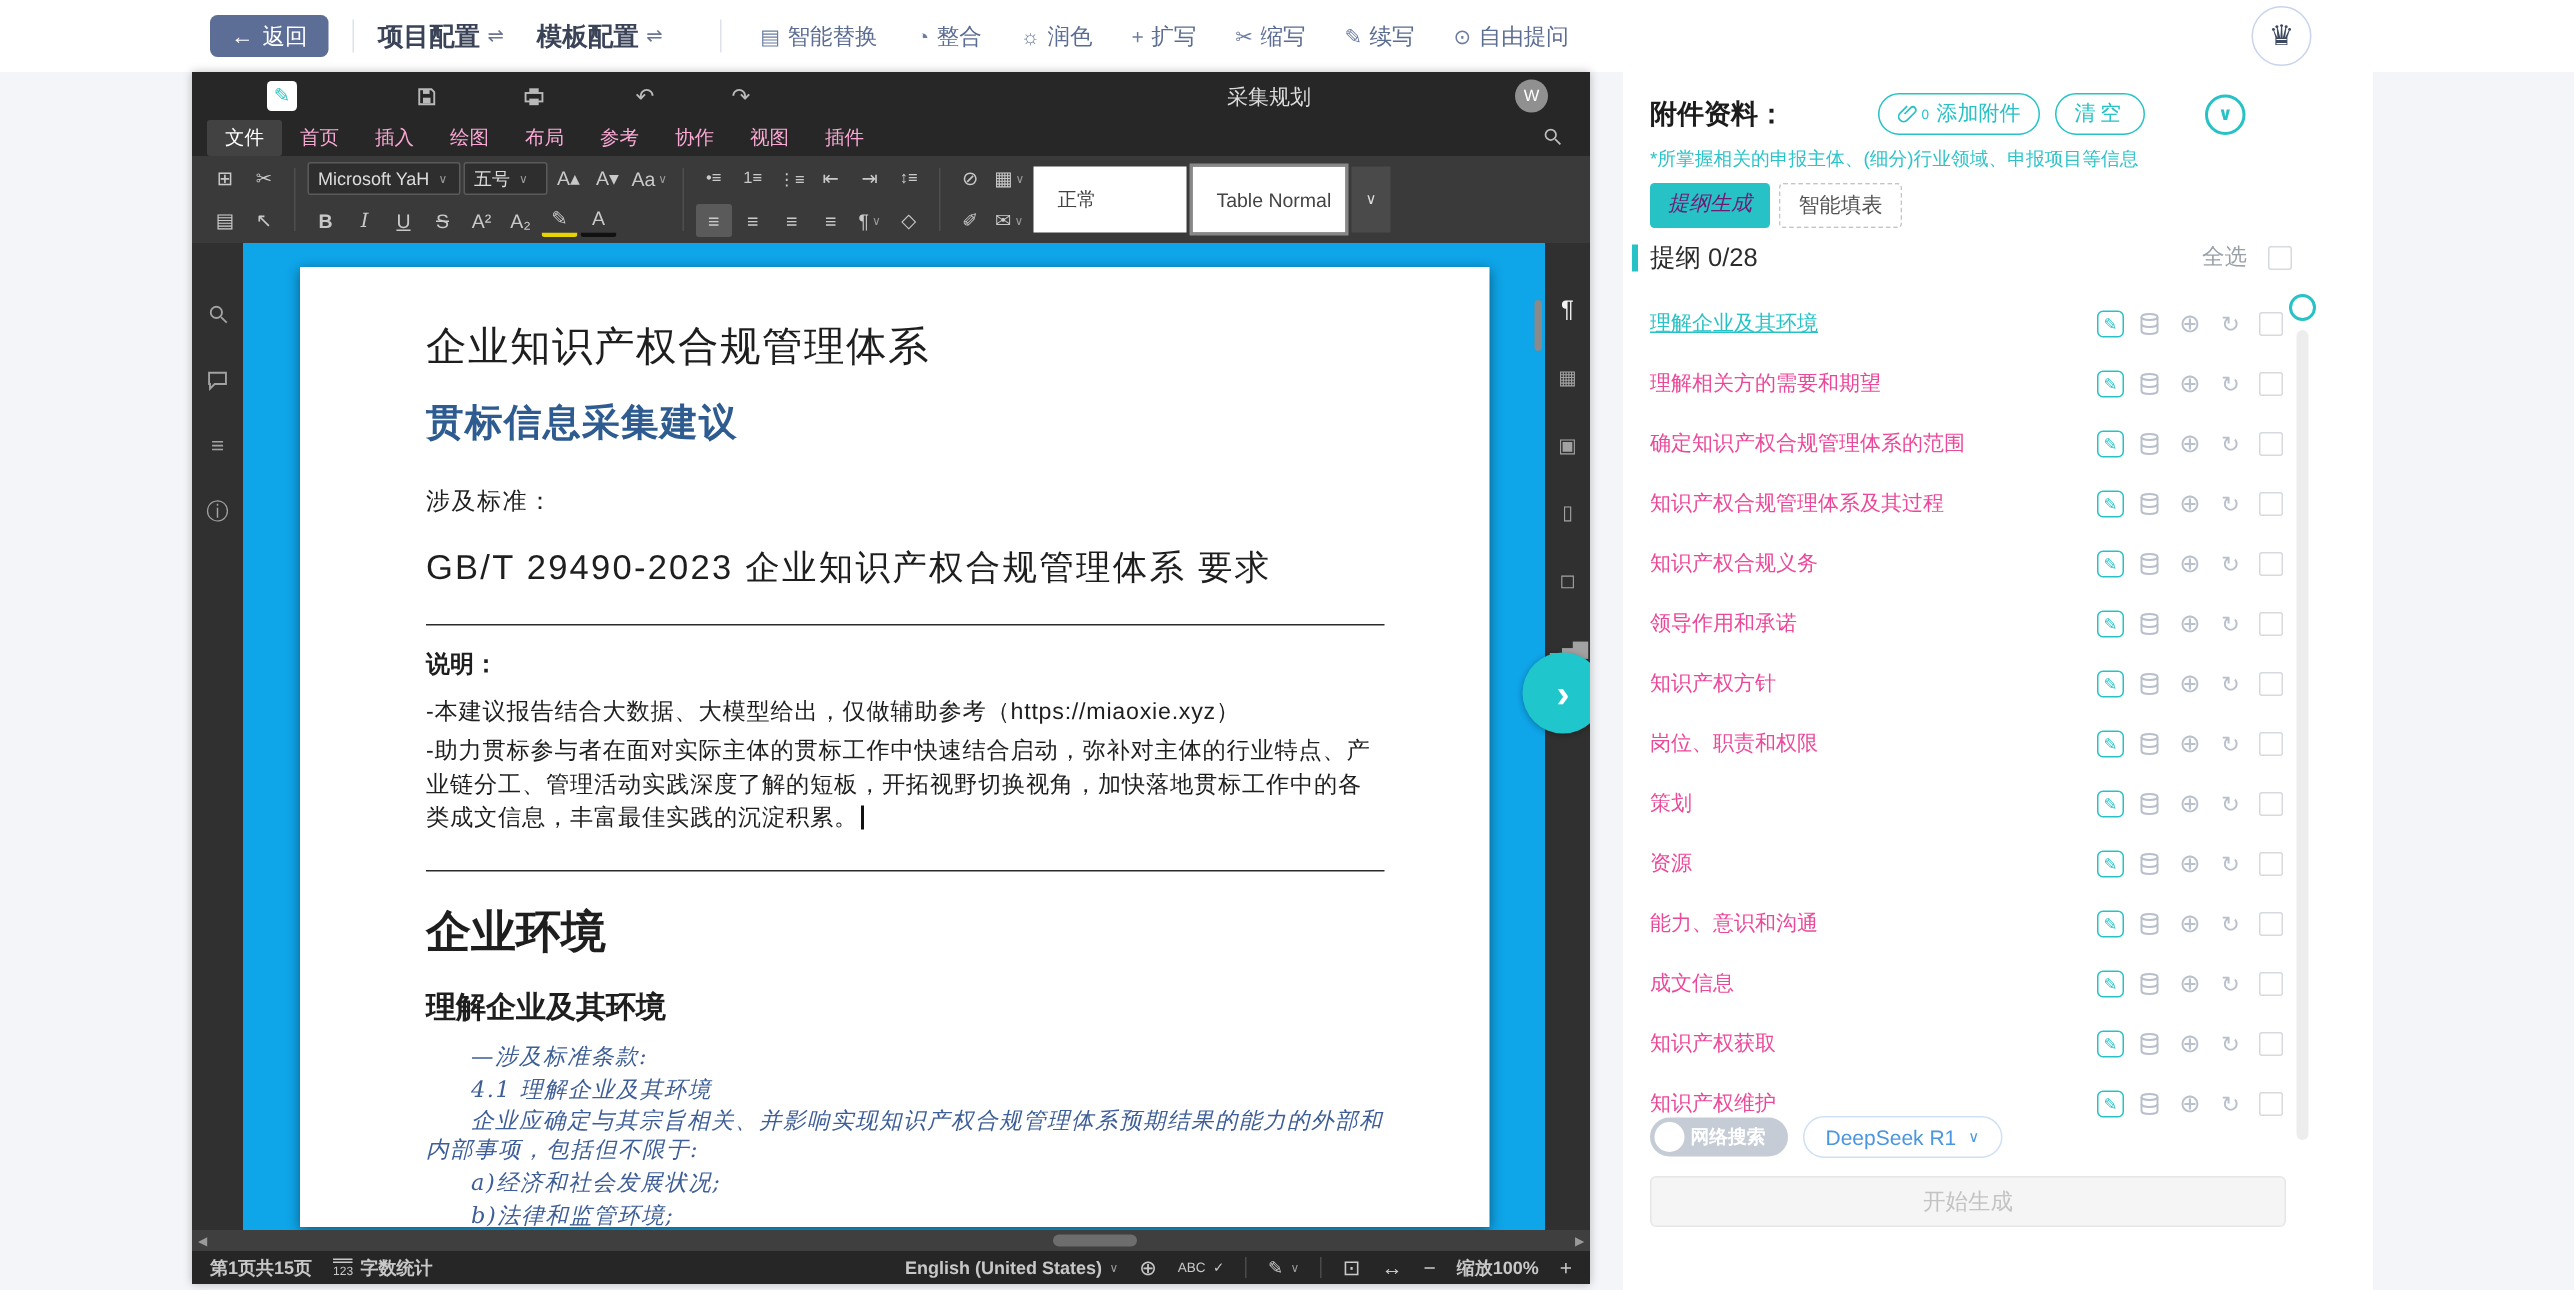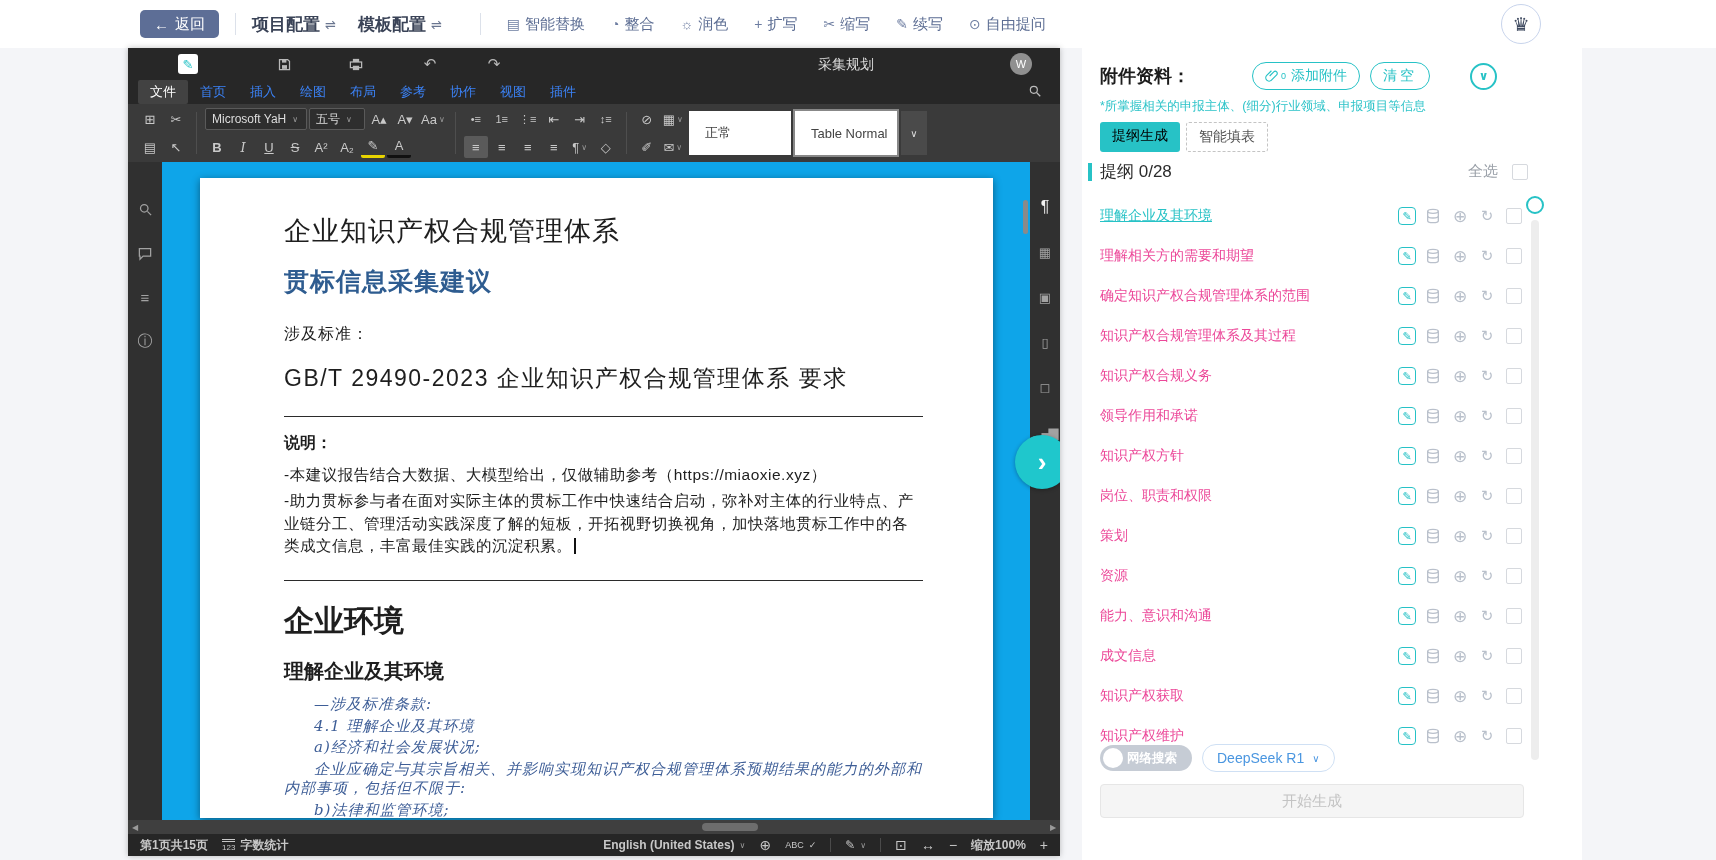--- a/index.html
+++ b/index.html
@@ -21,21 +21,21 @@
   .tool .tg { font-style:normal; font-size:14px; color:#6d7da1; }
   .vip { position:absolute; right:175px; top:4px; width:40px; height:40px; border-radius:50%; border:1px solid #c8d4ec; display:flex; align-items:center; justify-content:center; color:#3f4a60; font-size:19px; background:#fff; cursor:pointer; }
   
   .editor { position:absolute; left:128px; top:48px; width:932px; height:808px; background:#4c4c4c; overflow:hidden; box-shadow:0 0 6px rgba(0,0,0,.25); }
   .e-title { position:absolute; left:0; top:0; width:100%; height:32px; background:#272727; }
   .app-icon { position:absolute; left:50px; top:6px; width:20px; height:20px; background:#fff; border-radius:3px; color:#27c2c6; font-size:13px; display:flex; align-items:center; justify-content:center; cursor:pointer; }
   .e-tbtn { position:absolute; top:4px; width:24px; height:24px; display:flex; align-items:center; justify-content:center; color:#b9b9b9; font-size:15px; cursor:pointer; }
   .e-doc-title { position:absolute; left:690px; top:8px; color:#dcdcdc; font-size:14px; }
   .e-avatar { position:absolute; left:882px; top:5px; width:22px; height:22px; border-radius:50%; background:#909090; color:#fff; font-size:11px; display:flex; align-items:center; justify-content:center; cursor:pointer; }
   .e-menus { position:absolute; left:0; top:32px; width:100%; height:24px; background:#272727; display:flex; align-items:center; padding-left:10px; }
-  .menu { color:#3b82f6; font-size:13px; padding:3px 12px; cursor:pointer; border-radius:2px; }
+  .menu { color:#f9a8d4; font-size:13px; padding:3px 12px; cursor:pointer; border-radius:2px; }
   .menu:nth-of-type(2) { background:#424242; color:#fff; }
   .menu-search { position:absolute; right:18px; top:4px; cursor:pointer; }
   
   .e-toolbar { position:absolute; left:0; top:56px; width:100%; height:58px; background:#3a3a3a; display:flex; align-items:center; padding-left:10px; color:#c9c9c9; }
   .tb-grp { display:flex; flex-direction:column; justify-content:center; gap:4px; }
   .tb-r { display:flex; align-items:center; gap:2px; height:24px; }
   .ti { min-width:24px; height:22px; display:flex; align-items:center; justify-content:center; font-size:13px; font-style:normal; color:#c9c9c9; cursor:pointer; border-radius:2px; padding:0 2px; }
   .ti.sm { font-size:11px; }
   .ti.active { background:#5a5a5a; }
   .ti .dd { font-size:8px; margin-left:2px; color:#9a9a9a; }
@@ -88,21 +88,21 @@
   .sb-head { position:absolute; left:18px; top:14px; width:440px; display:flex; align-items:center; }
   .sb-title { font-size:18px; font-weight:bold; color:#1c1c1c; }
   .sb-btn { border:1px solid #27c2c6; color:#27c2c6; border-radius:15px; height:28px; display:flex; align-items:center; gap:5px; padding:0 12px; font-size:14px; cursor:pointer; background:#fff; }
   .sb-btn.add { margin-left:62px; }
   .sb-btn.clear { margin-left:10px; letter-spacing:3px; }
   .clip-sub { font-size:9px; color:#27c2c6; margin-left:-3px; }
   .sb-circle { margin-left:40px; width:27px; height:27px; border-radius:50%; border:2px solid #27c2c6; color:#27c2c6; display:flex; align-items:center; justify-content:center; font-size:12px; font-weight:bold; cursor:pointer; }
   .sb-hint { position:absolute; left:18px; top:50px; font-size:12.5px; color:#2cc3c8; }
   .sb-tabs { position:absolute; left:18px; top:74px; display:flex; gap:6px; }
   .sb-tab { font-size:14px; padding:5px 12px; border-radius:3px; cursor:pointer; }
-  .sb-tab.on { background:#27c2c6; color:#000000; }
+  .sb-tab.on { background:#27c2c6; color:#701a75;font-style:italic; }
   .sb-tab.off { border:1px dashed #c4c4c4; color:#555; background:#fff; }
   .sb-outhead { position:absolute; left:6px; top:112px; width:440px; display:flex; align-items:center; }
   .out-bar { width:4px; height:18px; background:#27c2c6; margin-right:8px; }
   .out-title { font-size:17px; color:#2b2b2b; }
   .sel-all { margin-left:auto; margin-right:14px; color:#9aa0a8; font-size:15px; }
   .cbox { width:16px; height:16px; border:1px solid #d6d9de; border-radius:2px; background:#fff; cursor:pointer; }
   .sb-list { position:absolute; left:18px; top:148px; width:422px; }
   .sb-row { height:40px; display:flex; align-items:center; }
   .sb-row-label { flex:1; font-size:14px; color:#ec4899; cursor:pointer; }
   .sb-row:first-of-type .sb-row-label { color:#27c2c6; text-decoration:underline; }
@@ -374,23 +374,23 @@
       <div class="doc-note" style="margin-top:4px"><span>-助力贯标参与者在面对实际主体的贯标工作中快速结合启动，弥补对主体的行业特点、产业链分工、管理活动实践深度了解的短板，开拓视野切换视角，加快落地贯标工作中的各类成文信息，丰富最佳实践的沉淀积累。</span><span class="caret"></span></div>
       <hr class="doc-hr">
       <div class="doc-h1">企业环境</div>
       <div class="doc-h2">理解企业及其环境</div>
       <div class="clauses">
 
           <div class="clause">—涉及标准条款:</div>
 
           <div class="clause">4.1 理解企业及其环境</div>
 
+          <div class="clause">企业应确定与其宗旨相关、并影响实现知识产权合规管理体系预期结果的能力的外部和内部事项，包括但不限于:</div>
+
           <div class="clause">a)经济和社会发展状况;</div>
-
-          <div class="clause">企业应确定与其宗旨相关、并影响实现知识产权合规管理体系预期结果的能力的外部和内部事项，包括但不限于:</div>
 
           <div class="clause">b)法律和监管环境;</div>
 
           <div class="clause">注：法律和监管环境不仅包括涉及知识产权的法律法规与政策规范，还包括与合规管理相关的政策规范，如《中央企业合规管理办法》等。</div>
 
         </div>
     </div>
   </div>
 
   <div class="e-hscroll">

